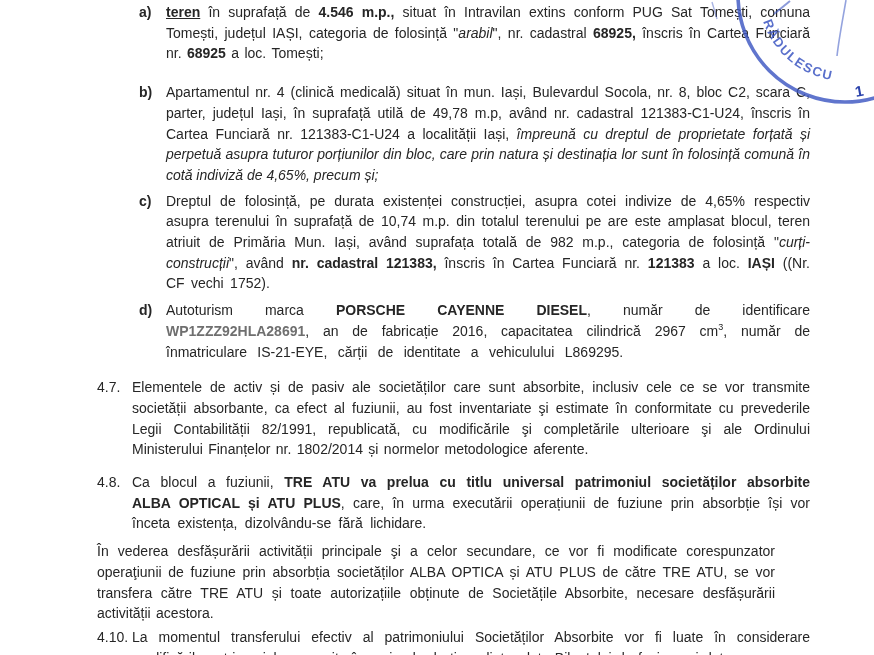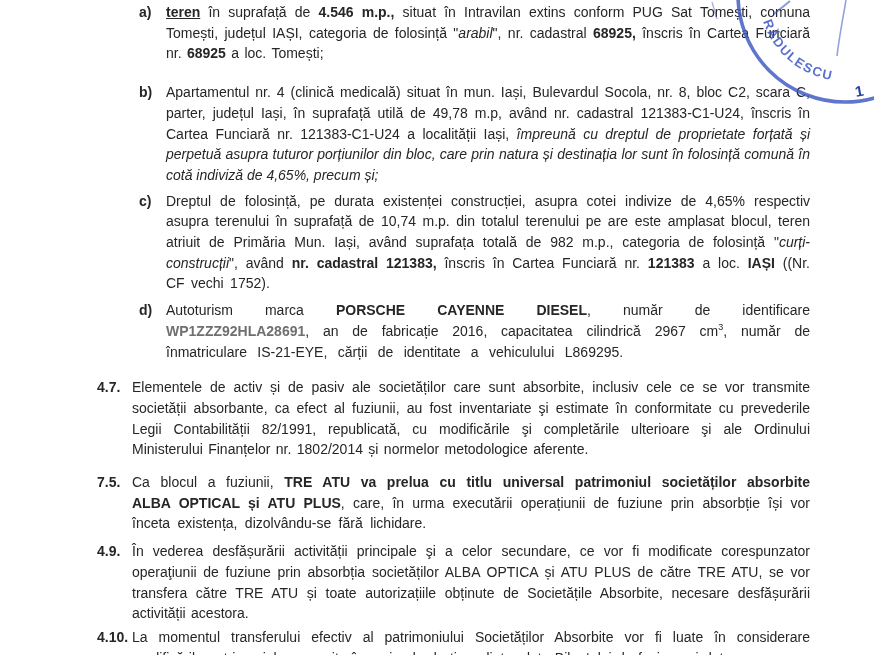--- a/index.html
+++ b/index.html
@@ -7,21 +7,21 @@
     width:874px;height:655px;overflow:hidden;position:relative;
     background:#ffffff;color:#262626;
     font-family:"Liberation Sans", sans-serif;
     font-size:14px;line-height:20.7px;
   }
   .para{text-align:justify}
   .item{display:flex;margin-left:139px}
   .item .ilabel{flex:none;width:27px;font-weight:bold}
   .item .ibody{width:644px}
   .section{display:flex;margin-left:97px}
-  .section .snum{flex:none;width:35px;font-weight:bold}
+  .section .snum{flex:none;width:35px;font-weight:normal}
   .section .sbody{width:678px}
   
   .p-a{margin-top:2px}
   .p-b{margin-top:18px}
   .p-c{margin-top:5px}
   .p-d{margin-top:6px}
   .s-47{margin-top:15px}
   .s-48{margin-top:12px}
   .s-49{margin-top:7px}
   .s-410{margin-top:3px}
@@ -60,26 +60,25 @@
     <span class="ilabel">d)</span>
     <span class="ibody"><span>Autoturism marca </span><span style="font-weight: bold;">PORSCHE CAYENNE DIESEL</span><span>, număr de identificare </span><span style="font-weight: bold; color: rgb(111, 111, 111);">WP1ZZZ92HLA28691</span><span>, an de fabricație 2016, capacitatea cilindrică 2967 cm</span><sup>3</sup><span>, număr de înmatriculare IS-21-EYE, cărții de identitate a vehiculului L869295.</span></span>
   </div>
 
   <div class="para section s-47">
     <span class="snum">4.7.</span>
     <span class="sbody"><span>Elementele de activ și de pasiv ale societăților care sunt absorbite, inclusiv cele ce se vor transmite societății absorbante, ca efect al fuziunii, au fost inventariate şi estimate în conformitate cu prevederile Legii Contabilității 82/1991, republicată, cu modificările şi completările ulterioare şi ale Ordinului Ministerului Finanțelor nr. 1802/2014 și normelor metodologice aferente.</span></span>
   </div>
 
   <div class="para section s-48">
-    <span class="snum">7.5.</span>
+    <span class="snum">4.8.</span>
     <span class="sbody"><span>Ca blocul a fuziunii, </span><span style="font-weight: bold;">TRE ATU va prelua cu titlu universal patrimoniul societăților absorbite ALBA OPTICAL și ATU PLUS</span><span>, care, în urma executării operațiunii de fuziune prin absorbție își vor înceta existența, dizolvându-se fără lichidare.</span></span>
   </div>
 
   <div class="para section s-49">
-    <span class="snum">4.9.</span>
     <span class="sbody"><span>În vederea desfășurării activității principale şi a celor secundare, ce vor fi modificate corespunzator operaţiunii de fuziune prin absorbția societăților ALBA OPTICA și ATU PLUS de către TRE ATU, se vor transfera către TRE ATU și toate autorizațiile obținute de Societățile Absorbite, necesare desfășurării activității acestora.</span></span>
   </div>
 
   <div class="para section s-410">
     <span class="snum">4.10.</span>
     <span class="sbody"><span>La momentul transferului efectiv al patrimoniului Societăților Absorbite vor fi luate în considerare modificările patrimoniale survenite în perioada de timp dintre data Bilanțului de fuziune și data</span></span>
   </div>
 
 </div>
 

